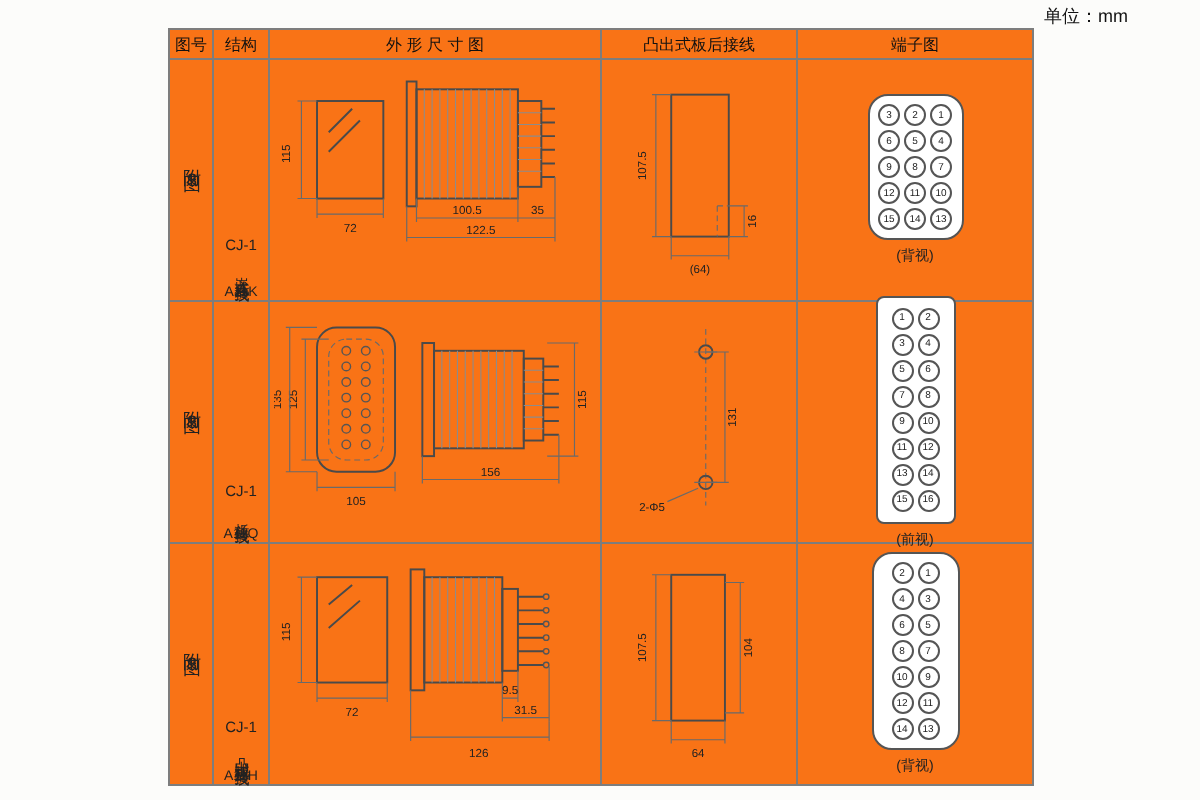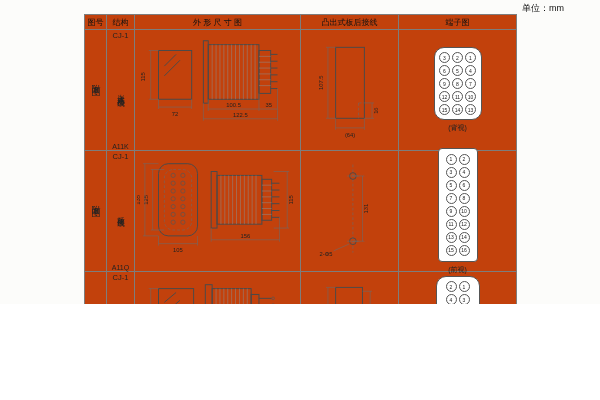--- a/index.html
+++ b/index.html
@@ -1,25 +1,25 @@
 <!DOCTYPE html>
 <html><head>
 <meta charset="utf-8">
 <style>
   html,body{margin:0;padding:0;}
-  .page{position:relative;width:600px;height:304px;background:#fcfcfa;font-family:"Liberation Sans",sans-serif;color:#222;overflow:hidden;}
+  .page{position:relative;width:600px;height:400px;background:#fcfcfa;font-family:"Liberation Sans",sans-serif;color:#222;overflow:hidden;}
   .unit{position:absolute;top:2px;right:36px;font-size:9px;color:#111;}
-  table.spec{position:absolute;left:84px;top:14px;border-collapse:collapse;table-layout:fixed;background:#c2410c;}
+  table.spec{position:absolute;left:84px;top:14px;border-collapse:collapse;table-layout:fixed;background:#f97316;}
   .spec th,.spec td{border:1px solid #7d7d7d;padding:0;}
   .spec th{font-size:8px;font-weight:normal;height:14px;color:#111;}
   .spec tbody tr{height:121px;}
   .spec td{text-align:center;vertical-align:middle;}
   .vert{writing-mode:vertical-rl;text-orientation:upright;display:inline-block;}
   .fig-label{font-size:9px;letter-spacing:4px;}
-  .struct-wrap{display:flex;flex-direction:column;align-items:center;justify-content:space-between;gap:5px;height:119px;}
+  .struct-wrap{display:flex;flex-direction:column;align-items:center;justify-content:flex-end;gap:5px;height:119px;}
   .model{font-size:7.5px;}
   .struct-text{font-size:7.5px;letter-spacing:1px;}
   .code{font-size:7px;}
   svg.drawing{display:block;margin:0 auto;}
   svg .ln{fill:none;stroke:#4a4a4a;stroke-width:1;}
   svg .sm{fill:none;stroke:#555;stroke-width:0.7;}
   svg .fin{fill:none;stroke:#8c8c8c;stroke-width:0.55;}
   svg .dim{fill:none;stroke:#6a6a6a;stroke-width:0.6;}
   svg .dash{fill:none;stroke:#6a6a6a;stroke-width:0.6;stroke-dasharray:3 2;}
   svg text.dimt{font-size:6px;fill:#222;text-anchor:middle;font-family:"Liberation Sans",sans-serif;}

